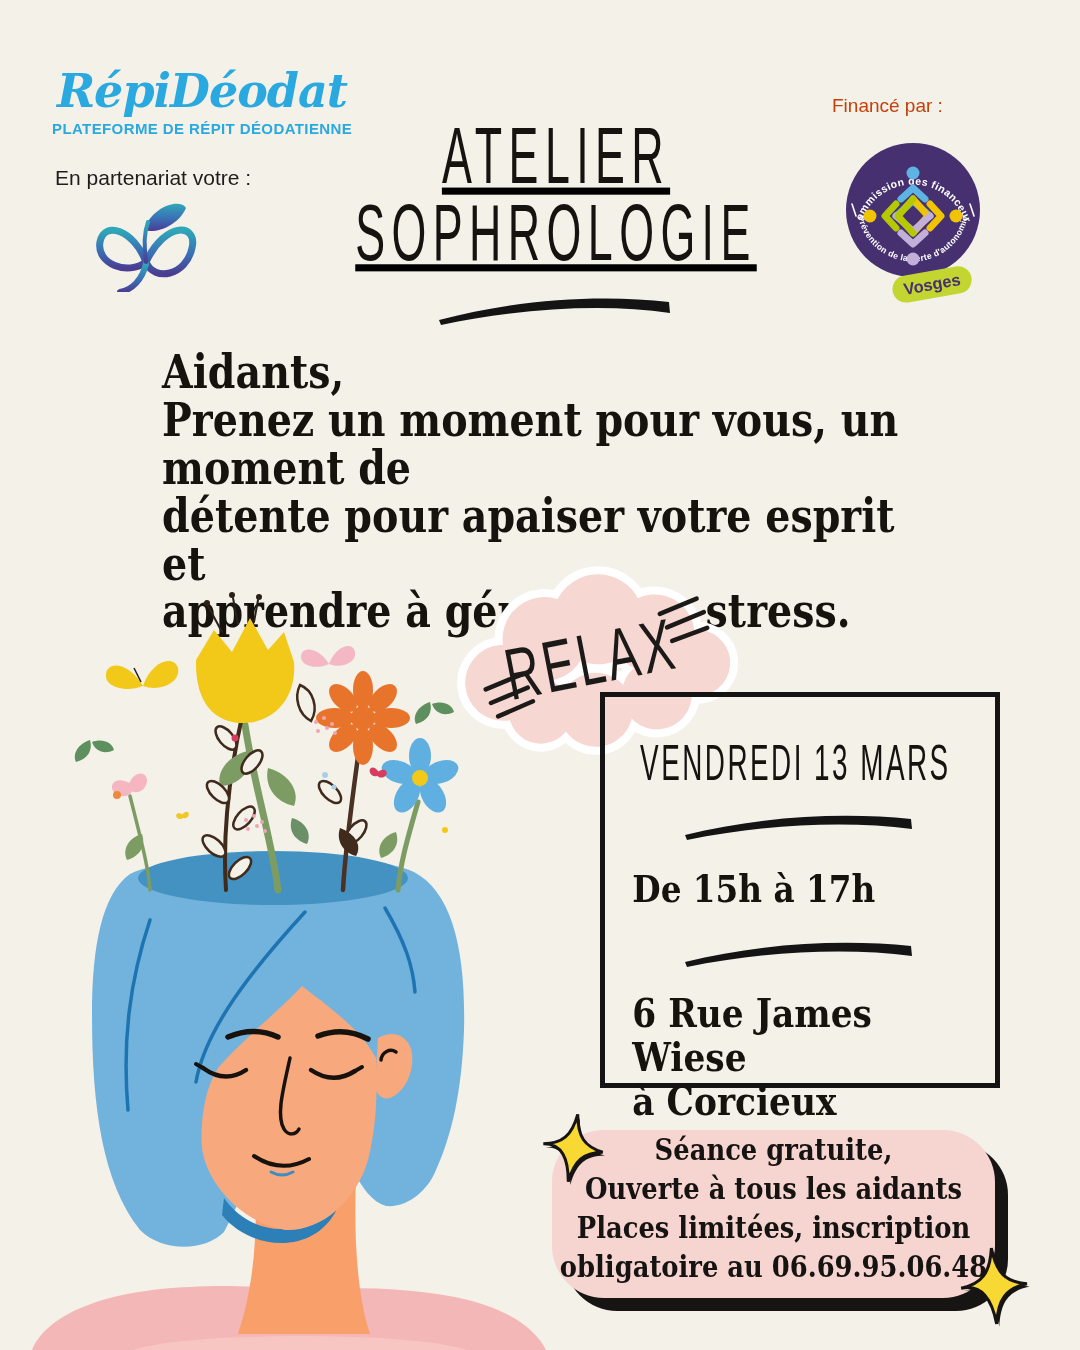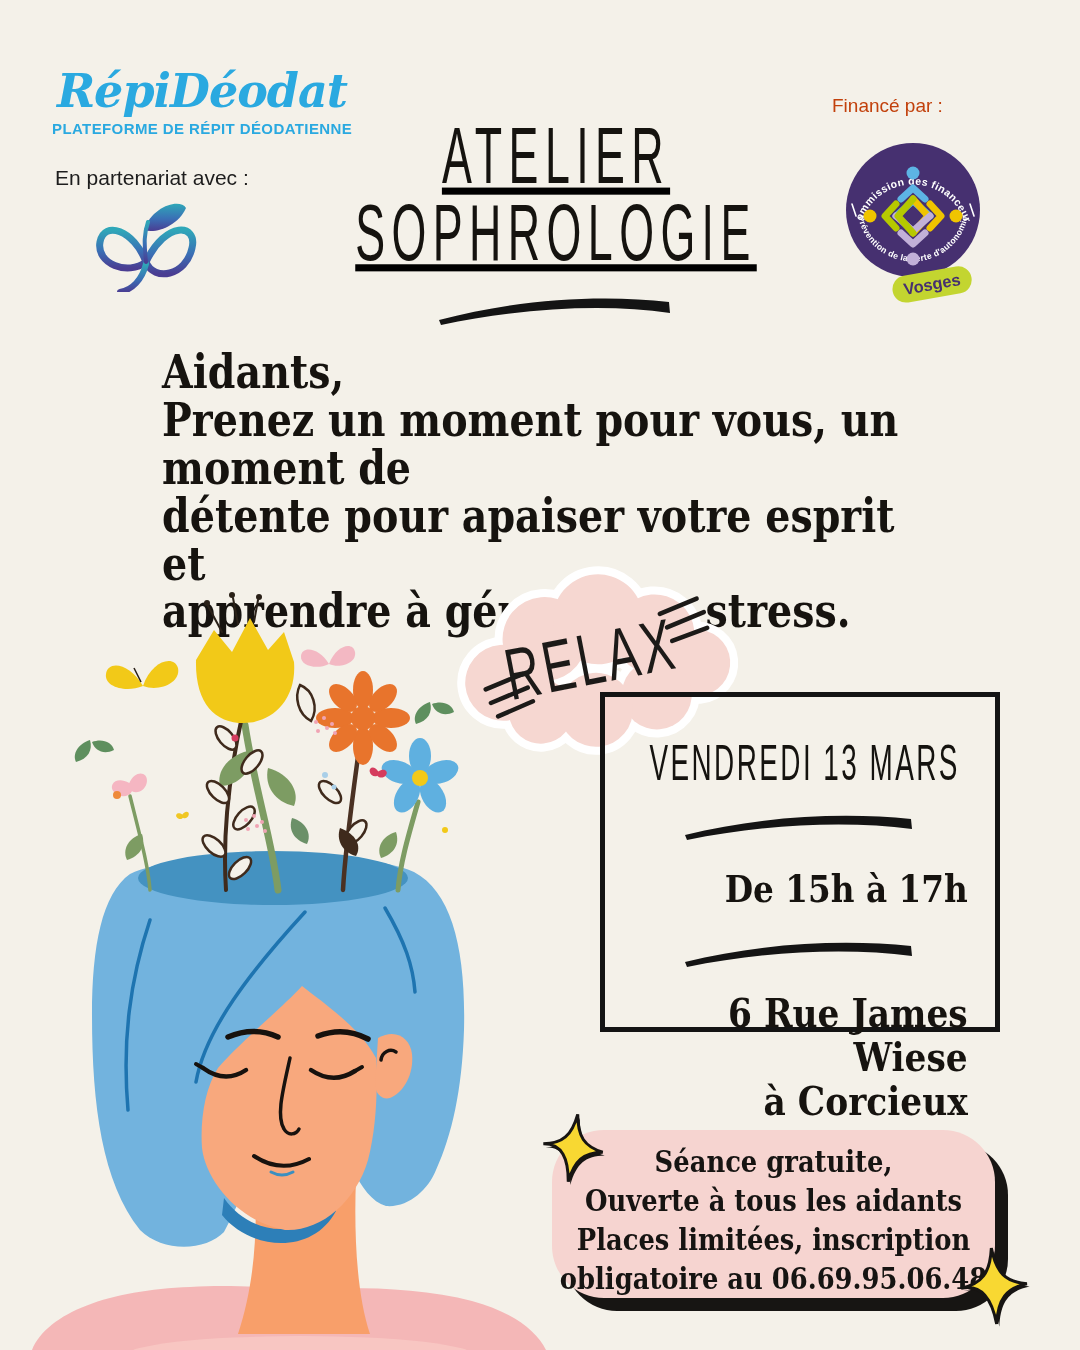--- a/index.html
+++ b/index.html
@@ -22,47 +22,47 @@
 
   
   .intro{position:absolute;left:98px;top:348px;width:916px;}
   .intro-inner{font-family:"DejaVu Serif",serif;font-weight:700;font-size:46px;line-height:47px;color:#16130f;transform:scale(0.86,1.02);transform-origin:center top;}
 
   
   .relax-cloud{position:absolute;left:442px;top:560px;}
   .relax-text{font-family:"Liberation Sans",sans-serif;font-weight:500;font-size:56px;letter-spacing:4px;fill:#1c1a18;}
 
   
-  .event-box{position:absolute;left:600px;top:692px;width:400px;height:340px;border:5px solid #141414;box-sizing:border-box;text-align:right;}
+  .event-box{position:absolute;left:600px;top:692px;width:400px;height:396px;border:5px solid #141414;box-sizing:border-box;text-align:left;}
   .event-date{margin-top:38px;font-family:"Liberation Sans",sans-serif;font-weight:500;font-size:34px;letter-spacing:3px;color:#15130f;transform:scale(0.82,1.45);transform-origin:center top;white-space:nowrap;}
   .event-swoosh{margin:0 auto;display:block;}
   .sw1{margin-top:38px;}
   .sw2{margin-top:28px;}
   .event-time{margin-top:26px;font-family:"DejaVu Serif",serif;font-weight:700;font-size:38px;color:#16130f;transform:scaleX(0.86);transform-origin:center top;}
   .event-addr{margin-top:24px;font-family:"DejaVu Serif",serif;font-weight:700;font-size:40px;line-height:44px;color:#16130f;transform:scaleX(0.86);transform-origin:center top;}
 
   
-  .note-box{position:absolute;left:552px;top:1130px;width:443px;height:168px;background:#f6d4d0;border-radius:52px;box-shadow:13px 13px 0 0 #171513;display:flex;align-items:flex-end;justify-content:center;}
+  .note-box{position:absolute;left:552px;top:1130px;width:443px;height:168px;background:#f6d4d0;border-radius:52px;box-shadow:13px 13px 0 0 #171513;display:flex;align-items:flex-start;justify-content:center;}
   .note-text{font-family:"DejaVu Serif",serif;font-weight:700;font-size:30px;line-height:39px;color:#161412;text-align:center;transform:scaleX(0.86);transform-origin:center center;white-space:nowrap;}
   .sparkle-a{position:absolute;left:535px;top:1105px;}
   .sparkle-b{position:absolute;left:952px;top:1240px;}
 
   .illustration{position:absolute;left:0;top:590px;}
 </style>
 </head>
 <body>
 
 <div class="poster">
 
   <div class="brand">
     <div class="brand-name">RépiDéodat</div>
     <div class="brand-tag">PLATEFORME DE RÉPIT DÉODATIENNE</div>
   </div>
 
-  <div class="partner-label">En partenariat avec :</div>
+  <div class="partner-label">En partenariat votre :</div>
 
   <svg class="partner-logo" width="112" height="100" viewBox="0 0 112 100">
     <defs>
       <linearGradient id="bfly" x1="0" y1="0" x2="0" y2="1">
         <stop offset="0" stop-color="#2fa7b8"></stop>
           <stop offset="0.55" stop-color="#3a6fb5"></stop>
           <stop offset="1" stop-color="#4a3d92"></stop>
       </linearGradient>
     </defs>
     <path d="M58,70 C46,38 16,28 12,50 C8,72 40,84 58,70 Z" fill="none" stroke="url(#bfly)" stroke-width="7" stroke-linejoin="round"></path>

